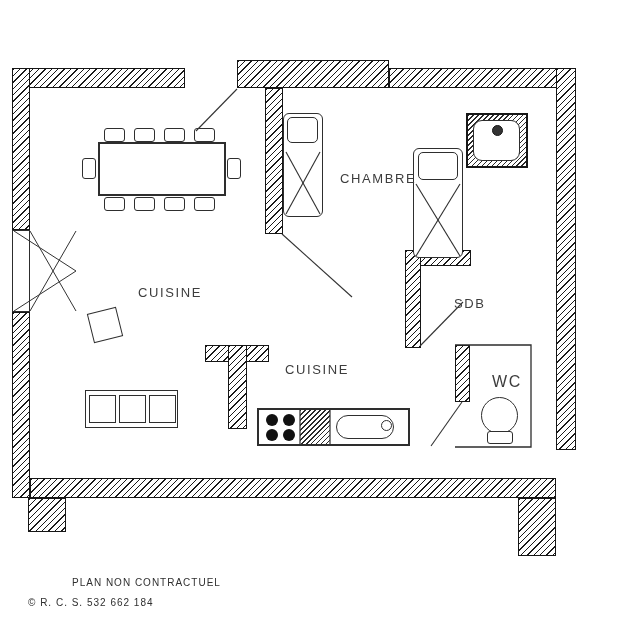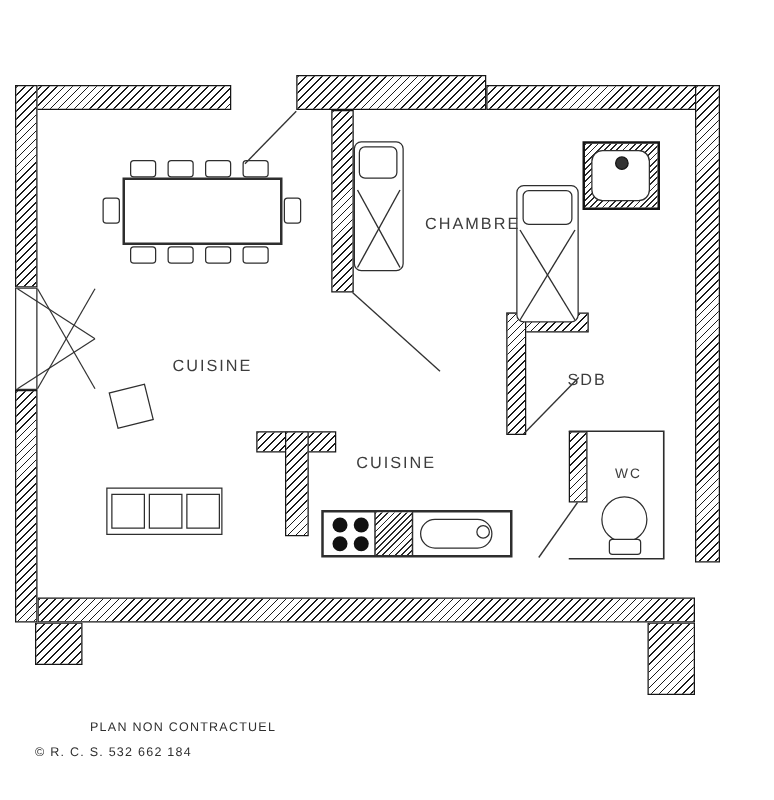--- a/index.html
+++ b/index.html
@@ -105,18 +105,18 @@
     <line x1="460" y1="184" x2="416" y2="256" stroke="#2e2e2e" stroke-width="1.1"></line>
 
     <line x1="300" y1="409" x2="300" y2="445" stroke="#2e2e2e" stroke-width="1.2"></line>
     <line x1="330" y1="409" x2="330" y2="445" stroke="#2e2e2e" stroke-width="1.2"></line>
   </svg>
 
   <div class="label" style="left:138px;top:285px;">CUISINE</div>
   <div class="label" style="left:340px;top:171px;">CHAMBRE</div>
   <div class="label" style="left:285px;top:362px;">CUISINE</div>
   <div class="label" style="left:454px;top:296px;">SDB</div>
-  <div class="label" style="left:492px;top:373px;font-size:11px;">WC</div>
+  <div class="label" style="left:492px;top:373px;font-size:16px;">WC</div>
 
   <div class="footer-text" style="left:28px;top:577px;margin-left:44px;">PLAN NON CONTRACTUEL</div>
   <div class="footer-text" style="left:28px;top:597px;">© R. C. S. 532 662 184</div>
 
 </div>
 
 </body></html>

